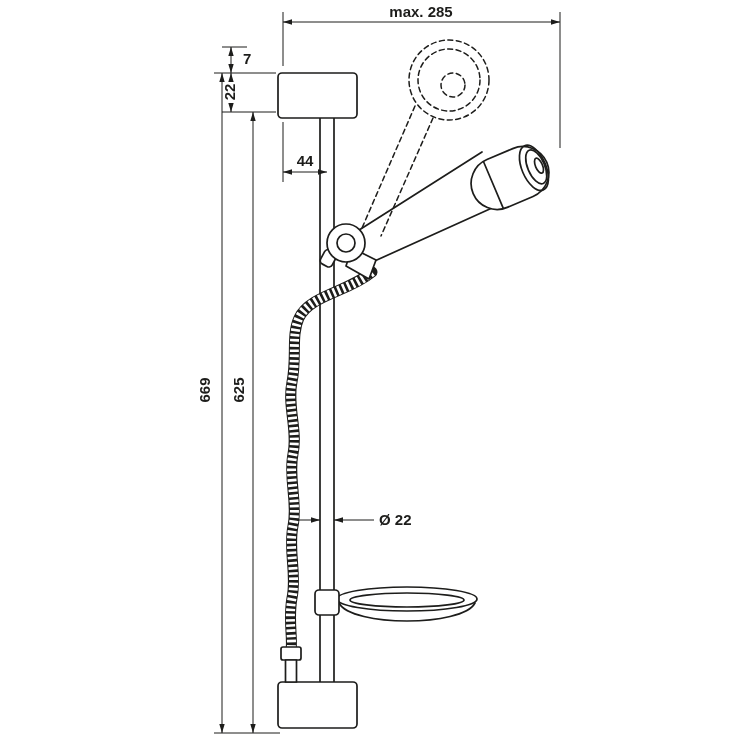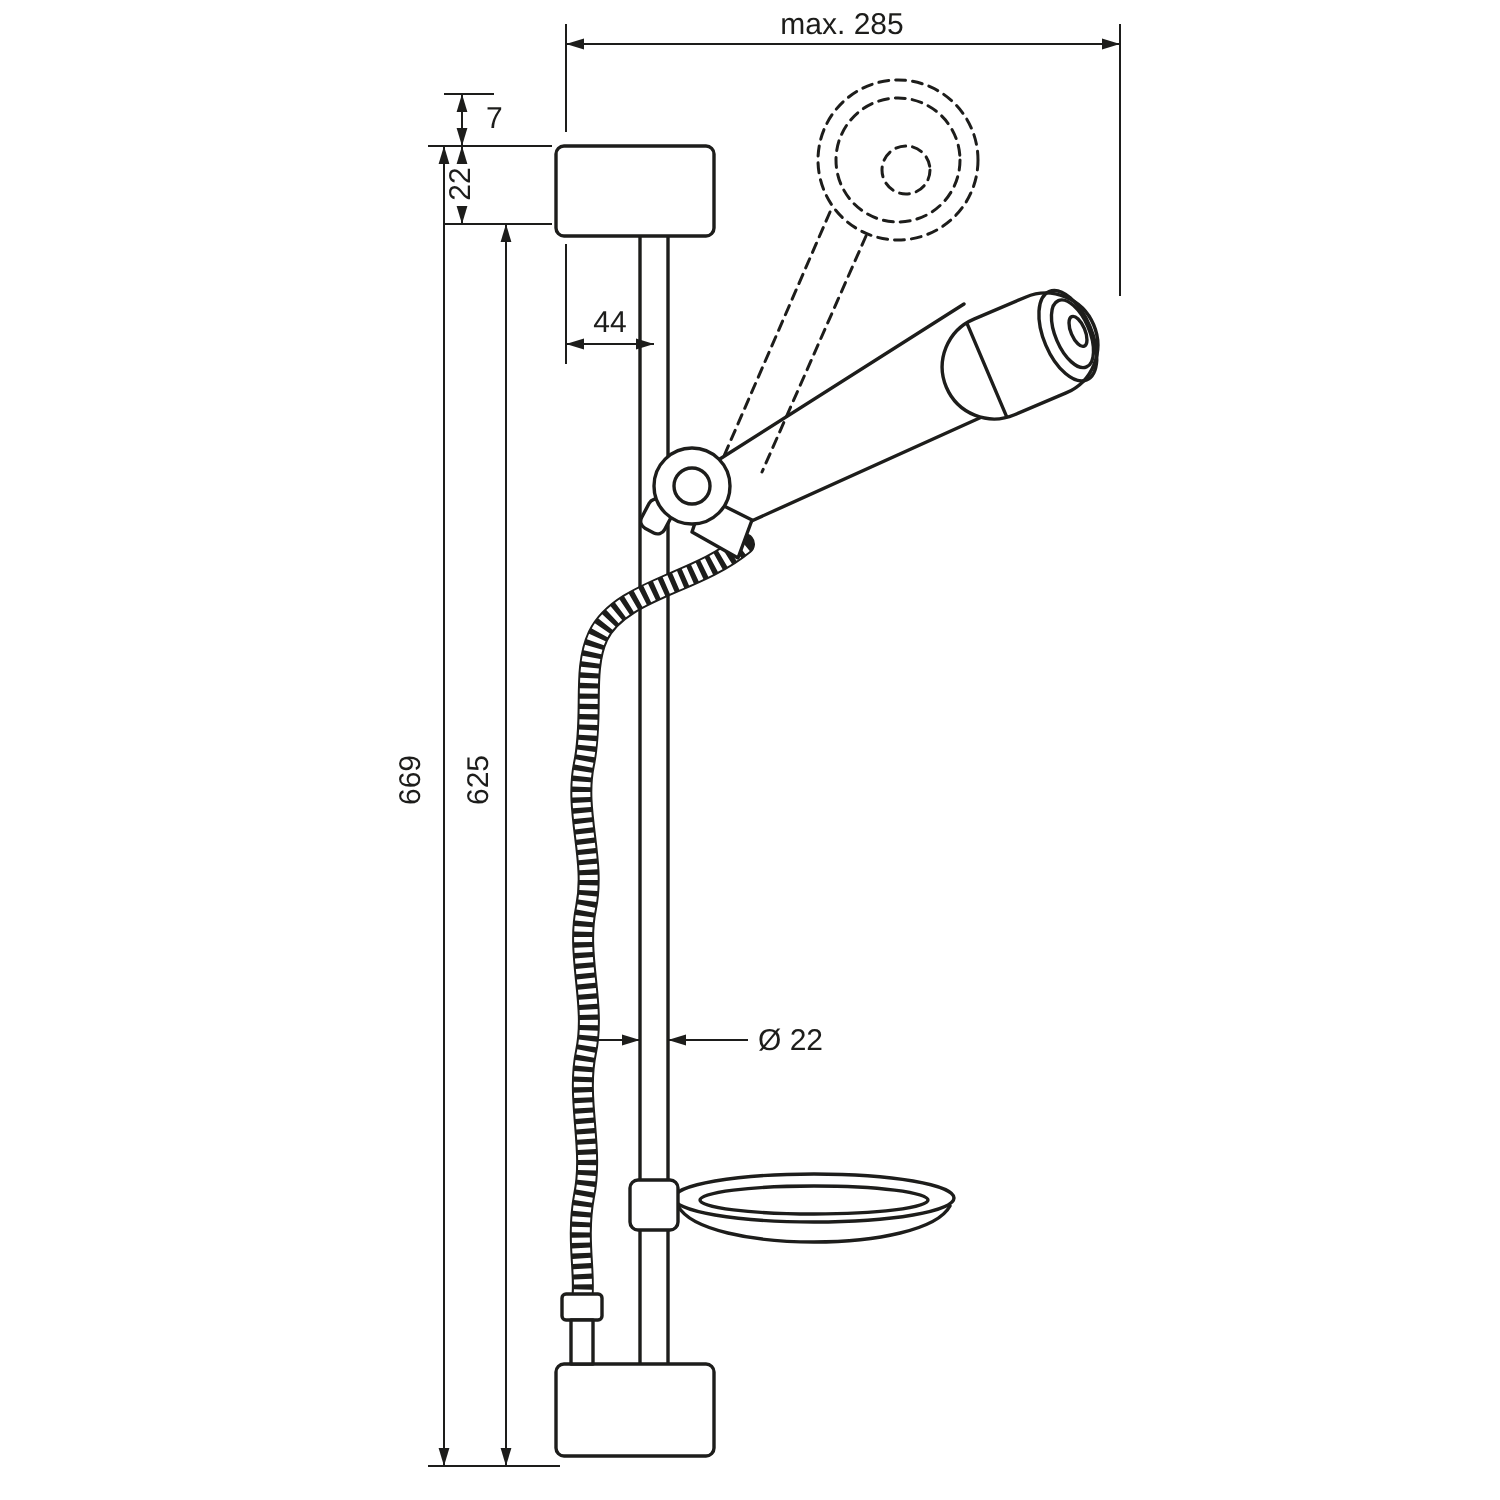--- a/index.html
+++ b/index.html
@@ -1,17 +1,17 @@
 <!DOCTYPE html>
 <html style="--line: #1d1d1b; --bg: #ffffff;"><head>
 <meta charset="utf-8">
 <style>
   html,body{margin:0;padding:0;background:#fff;}
   .stage{width:628px;height:750px;background:var(--bg,#ffffff);position:relative;
-         font-family:"Liberation Sans",sans-serif;overflow:hidden;}
+         font-family:"Liberation Sans",sans-serif;overflow:hidden;font-weight:bold;}
   svg{display:block}
   
   .o  {fill:none;stroke:var(--line,#1d1d1b);stroke-width:1.7;stroke-linejoin:round;stroke-linecap:round}
   .of {fill:#ffffff;stroke:var(--line,#1d1d1b);stroke-width:1.7;stroke-linejoin:round}
   
   .thin{fill:none;stroke:var(--line,#1d1d1b);stroke-width:1}
   .ah {fill:var(--line,#1d1d1b);stroke:none}
   
   .ph {fill:none;stroke:var(--line,#1d1d1b);stroke-width:1.5;stroke-dasharray:5 3.5;stroke-linecap:round}
   

